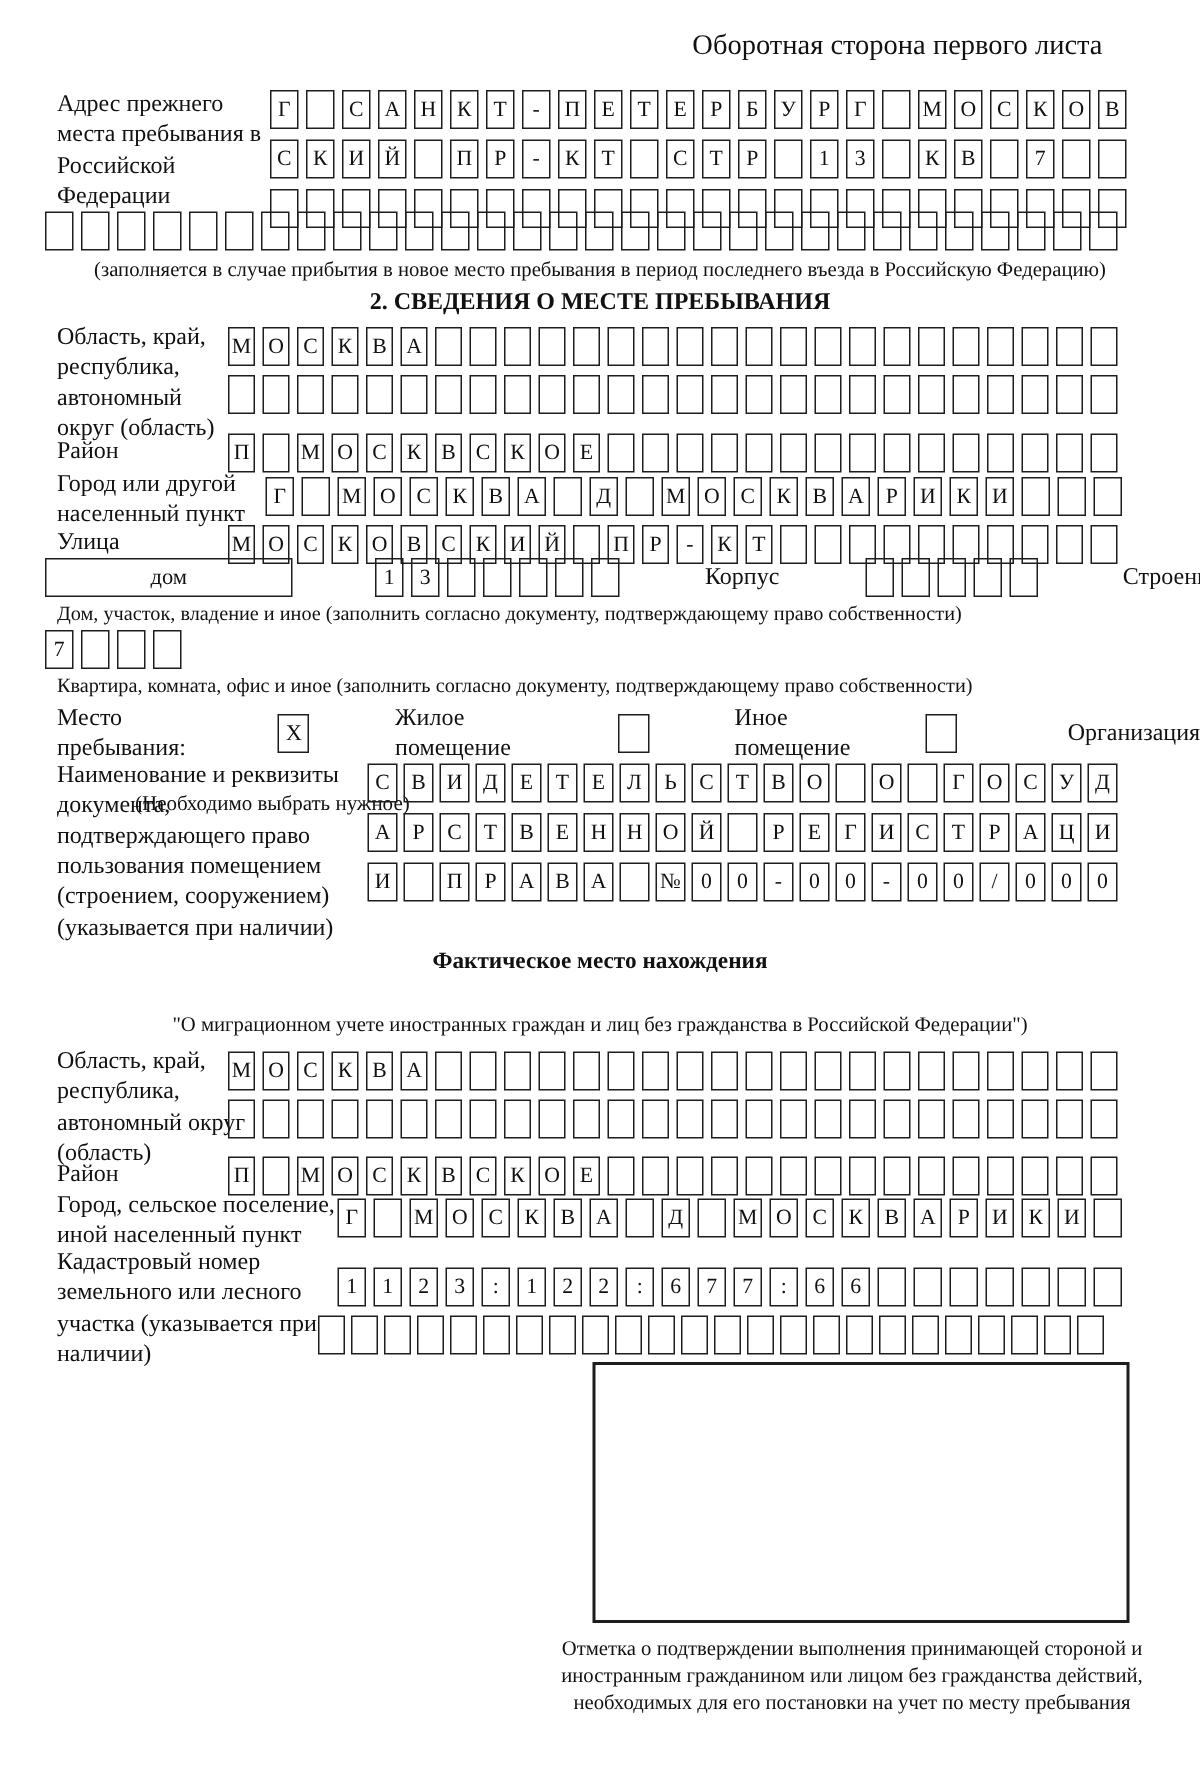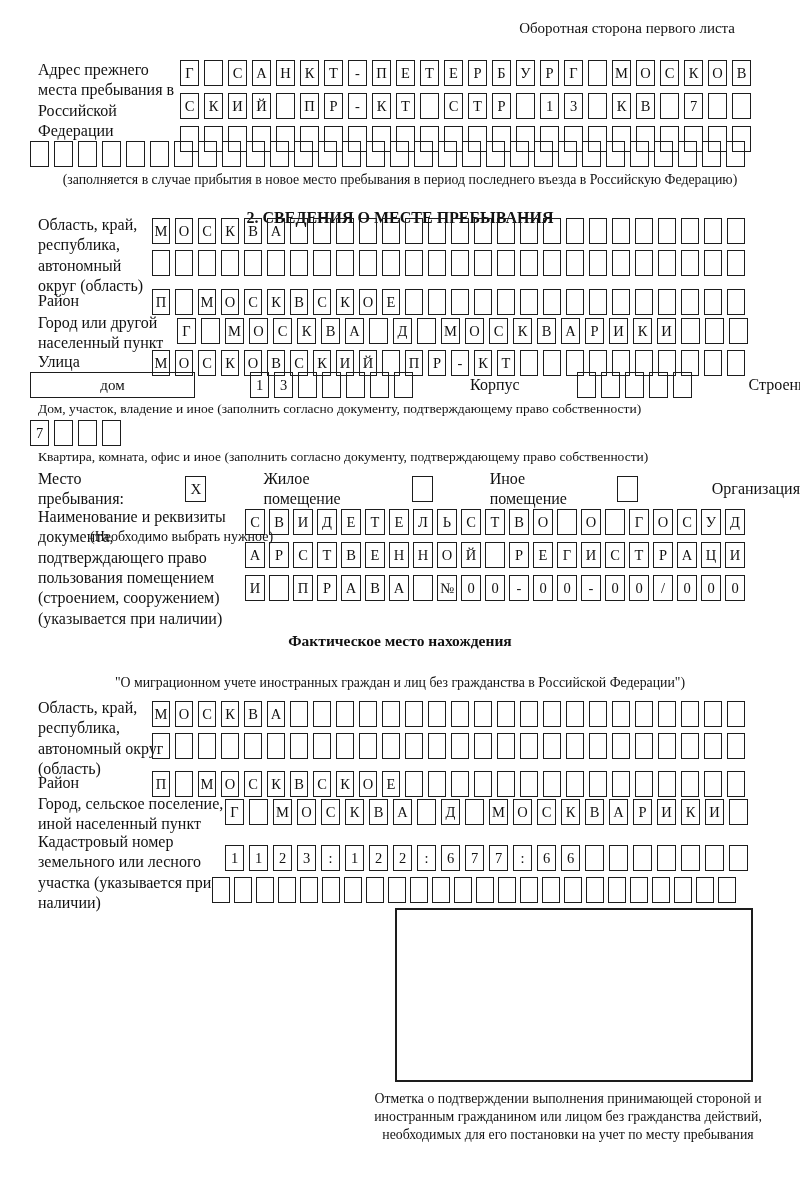--- a/index.html
+++ b/index.html
@@ -17,21 +17,21 @@
   .caption{font-size:13.5px;line-height:1.25;}
   .note{font-size:13.8px;line-height:1.3;text-align:center;width:800px;}
   .hbold{font-weight:bold;text-align:center;width:800px;font-size:16px;line-height:1.2;}
   .hbold2{font-weight:bold;text-align:center;width:800px;font-size:15.5px;line-height:1.2;}
   .widebox{box-sizing:border-box;height:26px;border:1.6px solid #1d1d1d;display:flex;
            align-items:center;justify-content:center;font-size:15px;flex:0 0 auto;}
   .inlinerow{display:flex;align-items:center;gap:48px;}
   .cbox{box-sizing:border-box;width:21px;height:26px;border:1.8px solid #1d1d1d;display:flex;
         align-items:center;justify-content:center;font-size:15px;flex:0 0 auto;}
   .stamp{box-sizing:border-box;border:2px solid #1d1d1d;background:#fff;}
-  .title{font-size:15px;text-align:right;}
+  .title{font-size:19px;text-align:right;}
 </style>
 </head>
 <body>
 
 <div class="page">
 
   <div class="abs title" style="left:400px;top:20px;width:335px;">Оборотная сторона первого листа</div>
 
   <div class="abs flabel" style="left:38px;top:60px;width:140px;">Адрес прежнего места пребывания в Российской Федерации</div>
   <div class="abs brow" style="left:180px;top:60px;">
@@ -139,21 +139,21 @@
       <span class="box"></span>
       <span class="box"></span>
       <span class="box"></span>
       <span class="box"></span>
       <span class="box"></span>
       <span class="box"></span>
       <span class="box"></span>
     </div>
   <div class="abs note" style="left:0;top:171px;">(заполняется в случае прибытия в новое место пребывания в период последнего въезда в Российскую Федерацию)</div>
 
-  <div class="abs hbold" style="left:0;top:208px;">2. СВЕДЕНИЯ О МЕСТЕ ПРЕБЫВАНИЯ</div>
+  <div class="abs hbold" style="left:0;top:192px;">2. СВЕДЕНИЯ О МЕСТЕ ПРЕБЫВАНИЯ</div>
 
   <div class="abs flabel" style="left:38px;top:215px;width:112px;">Область, край, республика, автономный округ (область)</div>
   <div class="abs brow w18" style="left:152px;top:218px;">
       <span class="box">М</span>
       <span class="box">О</span>
       <span class="box">С</span>
       <span class="box">К</span>
       <span class="box">В</span>
       <span class="box">А</span>
       <span class="box"></span>

